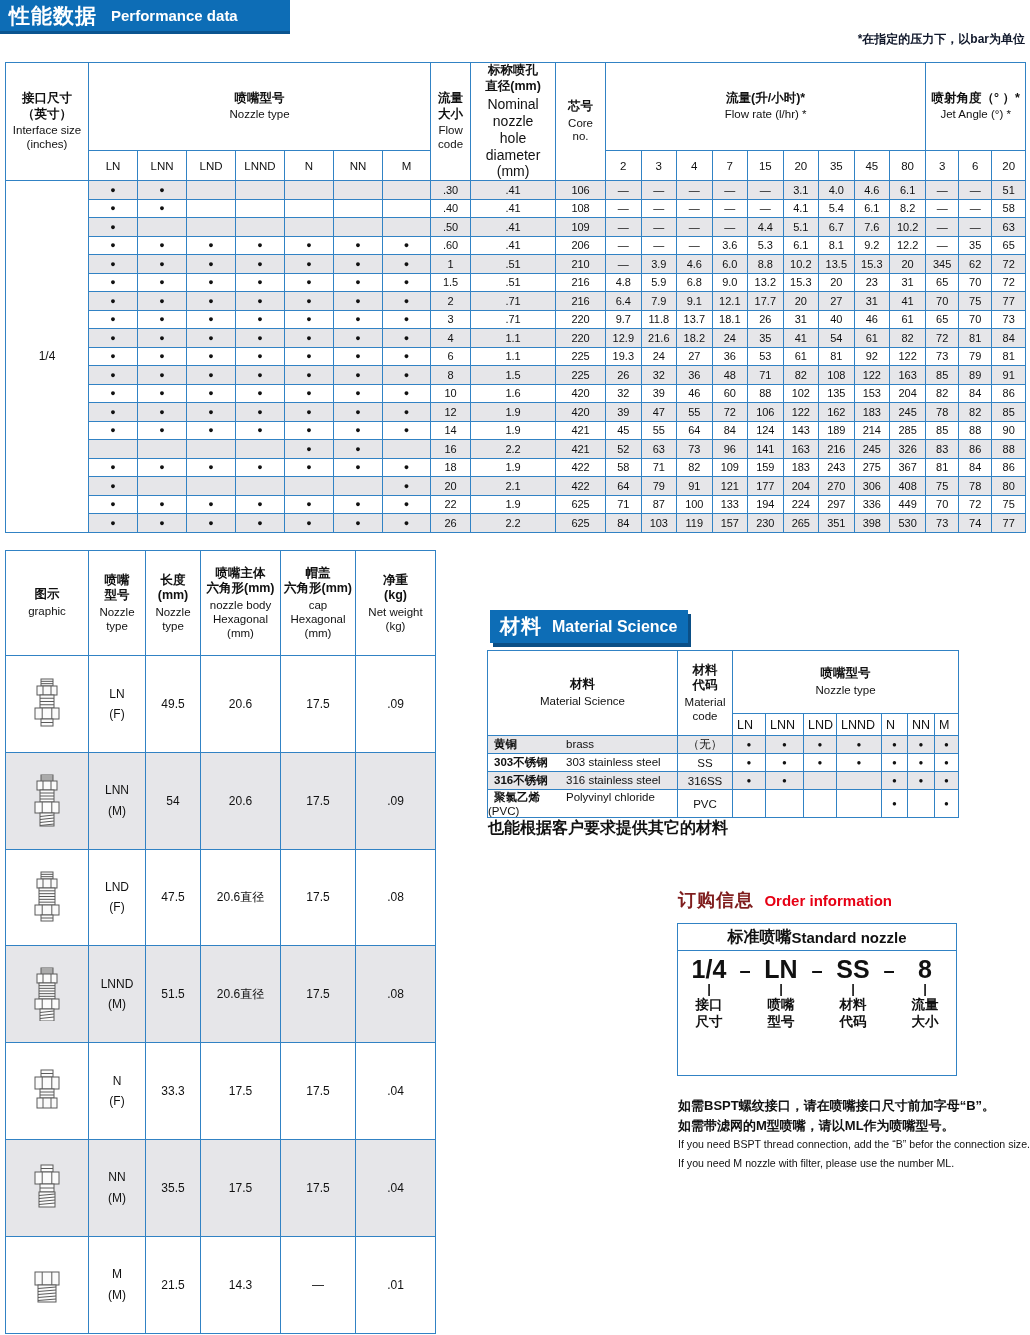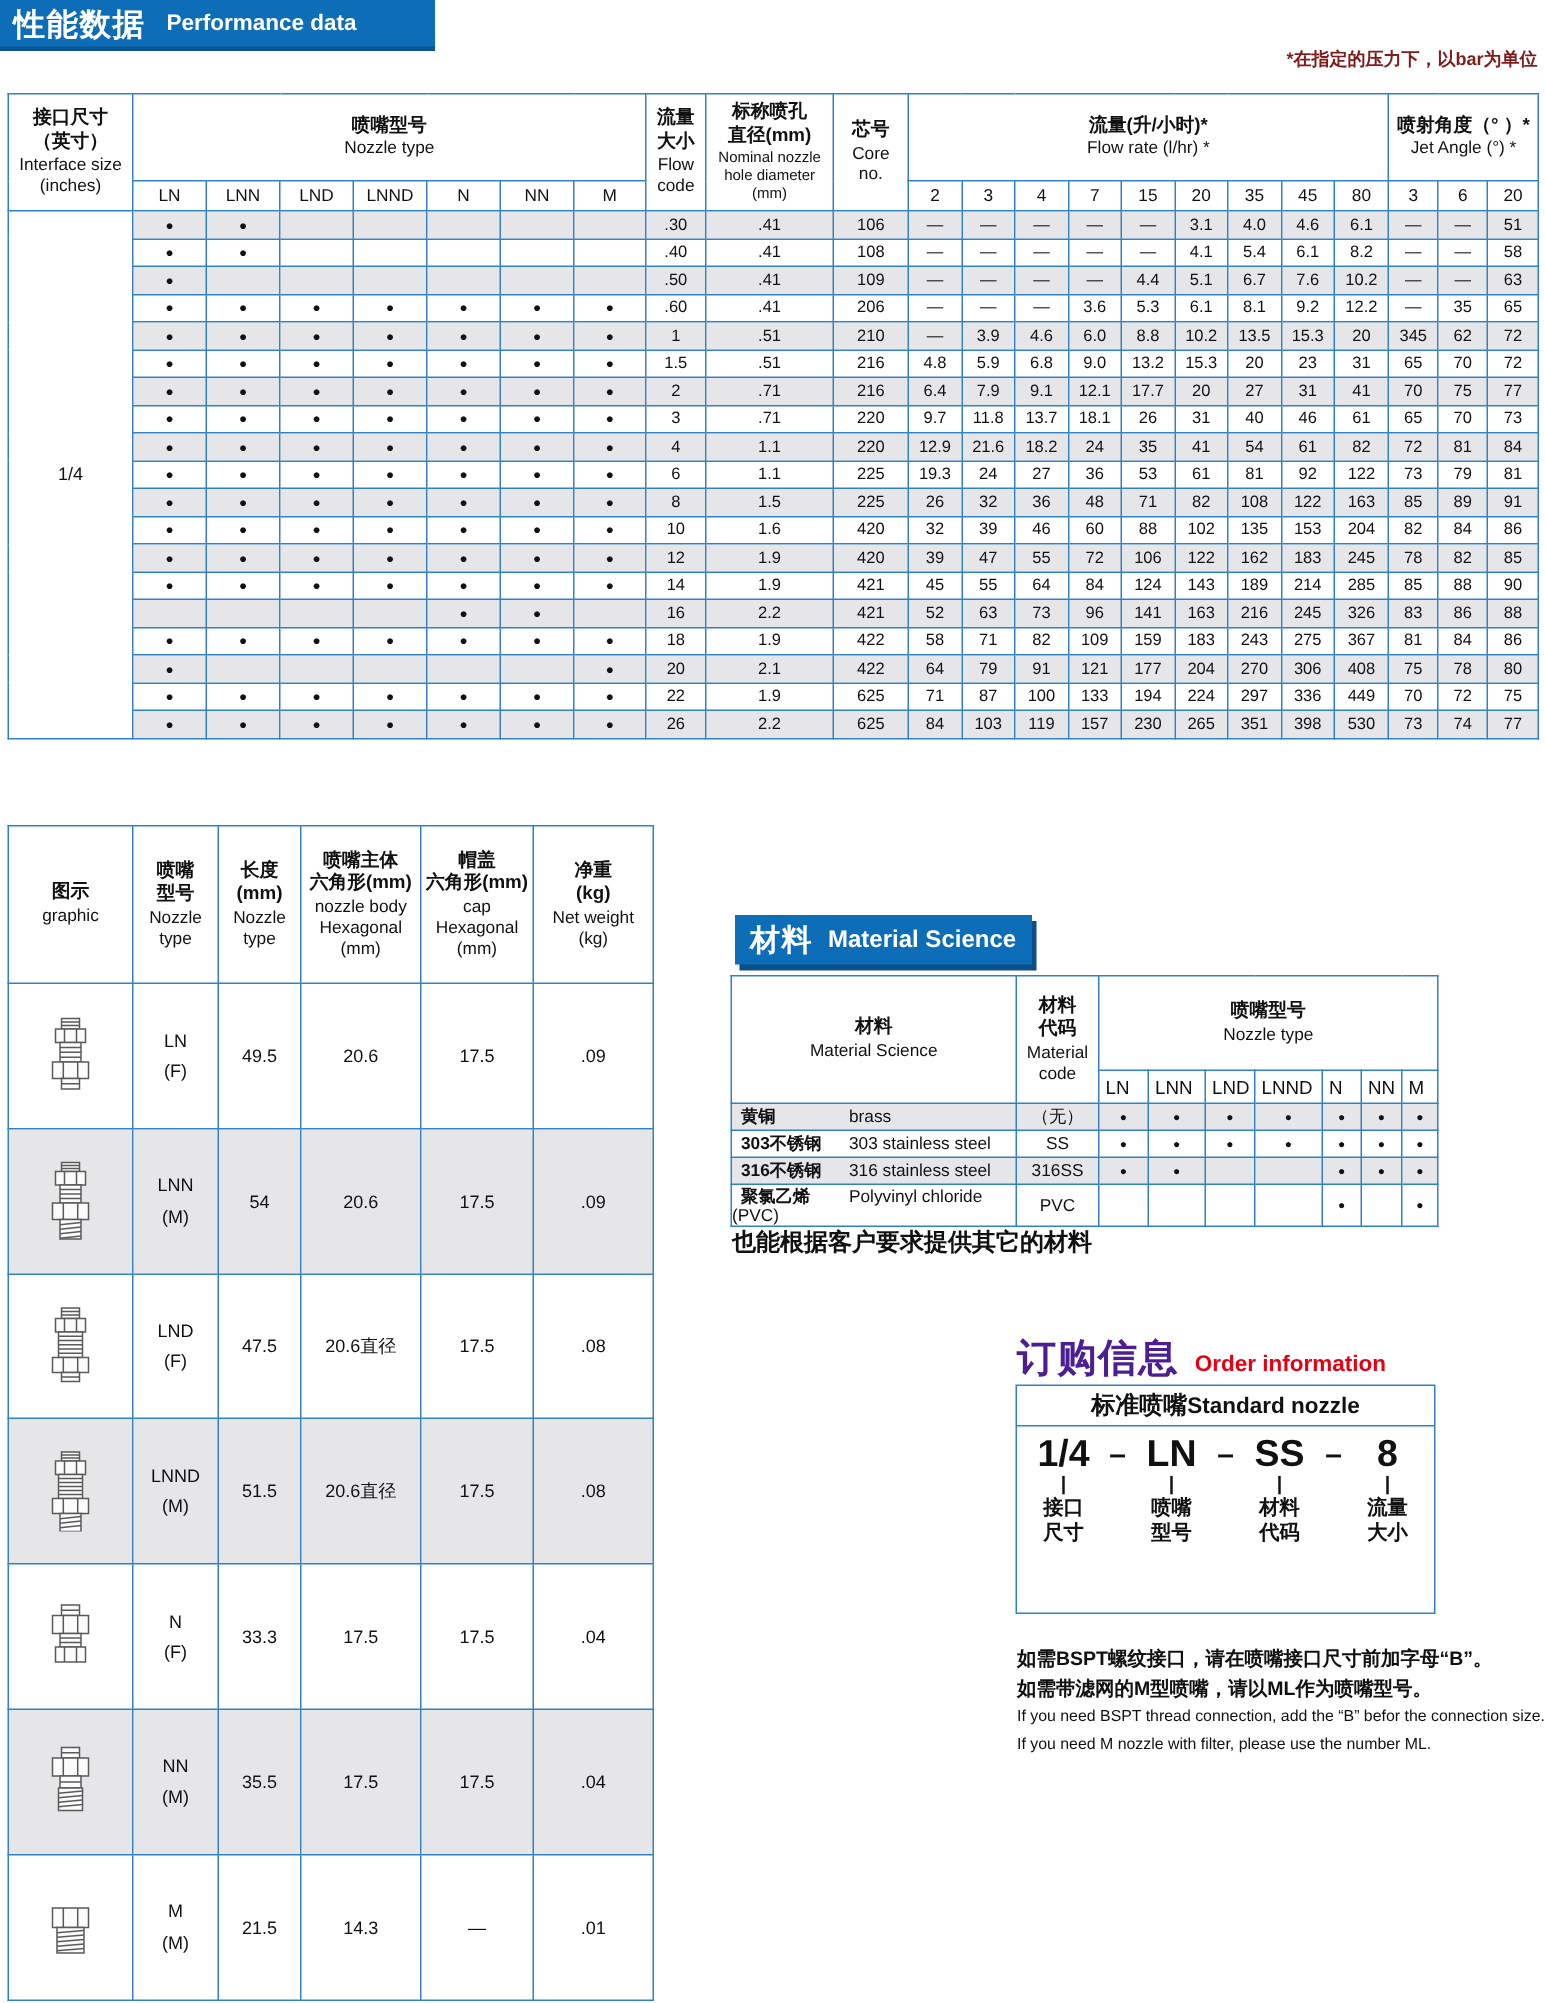--- a/index.html
+++ b/index.html
@@ -11,30 +11,30 @@
   .banner { position:absolute; background:#0d6db6; color:#fff; display:flex; align-items:center;
             box-shadow:0 3px 0 0 #0b5590; }
   .banner .bzh { font-weight:bold; font-size:21px; letter-spacing:1px; }
   .banner .ben { font-weight:bold; font-size:15px; margin-left:14px; }
   #perf-banner { left:0; top:0; width:290px; height:31px; padding-left:9px; }
   #mat-banner  { left:490px; top:610px; width:198px; height:33px; padding-left:10px;
                  box-shadow:3px 4px 0 0 #0b4f86; }
   #mat-banner .bzh { font-size:20px; }
   #mat-banner .ben { font-size:16px; margin-left:10px; }
 
-  #pressure-note { position:absolute; top:31px; right:5px; font-size:12px; font-weight:bold; color:#7f1d1d; }
+  #pressure-note { position:absolute; top:31px; right:5px; font-size:12px; font-weight:bold; color:#0f172a; }
 
   
   table { border-collapse:collapse; table-layout:fixed; }
   th, td { border:1px solid #3182c4; text-align:center; vertical-align:middle; padding:0;
            overflow:hidden; }
   .g { background:#e6e6e9; }
   .hz { font-weight:bold; font-size:12.5px; white-space:pre-line; line-height:1.25; }
   .he { font-weight:normal; font-size:11.5px; white-space:pre-line; line-height:1.2; margin-top:2px; }
-  .he.small { font-size:10px; }
+  .he.small { font-size:14px; }
 
   
   #perf-table { position:absolute; left:5px; top:62px; width:1020px; }
   #perf-table thead tr:first-child { height:58px; }
   #perf-table thead tr:last-child  { height:20px; }
   #perf-table thead th { background:#fff; }
   #perf-table th.sub { font-size:11.5px; font-weight:normal; }
   #perf-table tbody tr { height:18.5px; }
   #perf-table tbody td { font-size:11px; }
   #perf-table td.dot { font-size:9px; }
@@ -58,21 +58,21 @@
   #mat-table tbody tr { height:18px; }
   #mat-table tbody td { font-size:11.5px; }
   #mat-table td.dot { font-size:8px; }
   #mat-table td.mname { text-align:left; }
   .mname .cn { display:inline-block; width:78px; padding-left:6px; font-weight:bold; font-size:11.5px; }
   .mname .en { font-size:11.5px; }
   #mat-note { position:absolute; left:488px; top:818px; font-size:16px; font-weight:bold; }
 
   
   #order-title { position:absolute; left:678px; top:888px; }
-  #order-title .tzh { color:#4c1d95; font-weight:bold; font-size:26px; letter-spacing:1px; }
+  #order-title .tzh { color:#7f1d1d; font-weight:bold; font-size:18px; letter-spacing:1px; }
   #order-title .ten { color:#e60014; font-weight:bold; font-size:15px; margin-left:6px; }
   #order-box { position:absolute; left:677px; top:923px; width:280px; height:153px;
                border:1.5px solid #3182c4; background:#fff; }
   #order-box .obh { height:27px; border-bottom:1.5px solid #3182c4; display:flex;
                     align-items:center; justify-content:center; }
   #order-box .obh .ozh { font-weight:bold; font-size:16px; }
   #order-box .obh .oen { font-weight:bold; font-size:15px; }
   .orow { display:flex; padding:0 6px; }
   .ocell { flex:1 1 0; text-align:center; }
   .odash { width:22px; text-align:center; }

